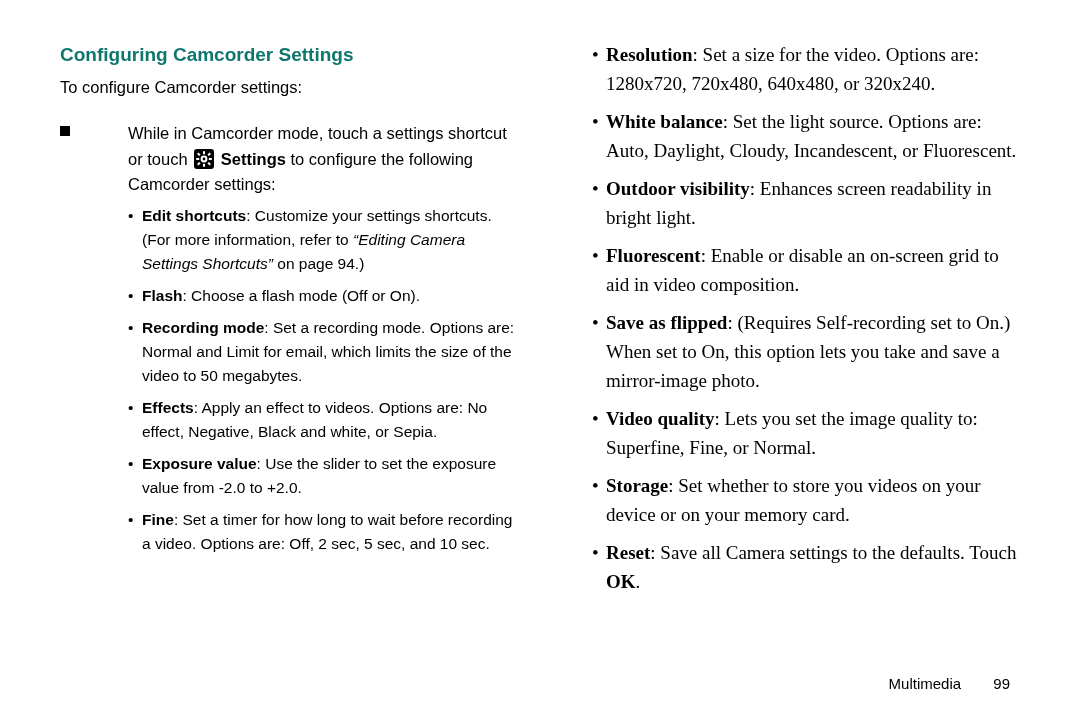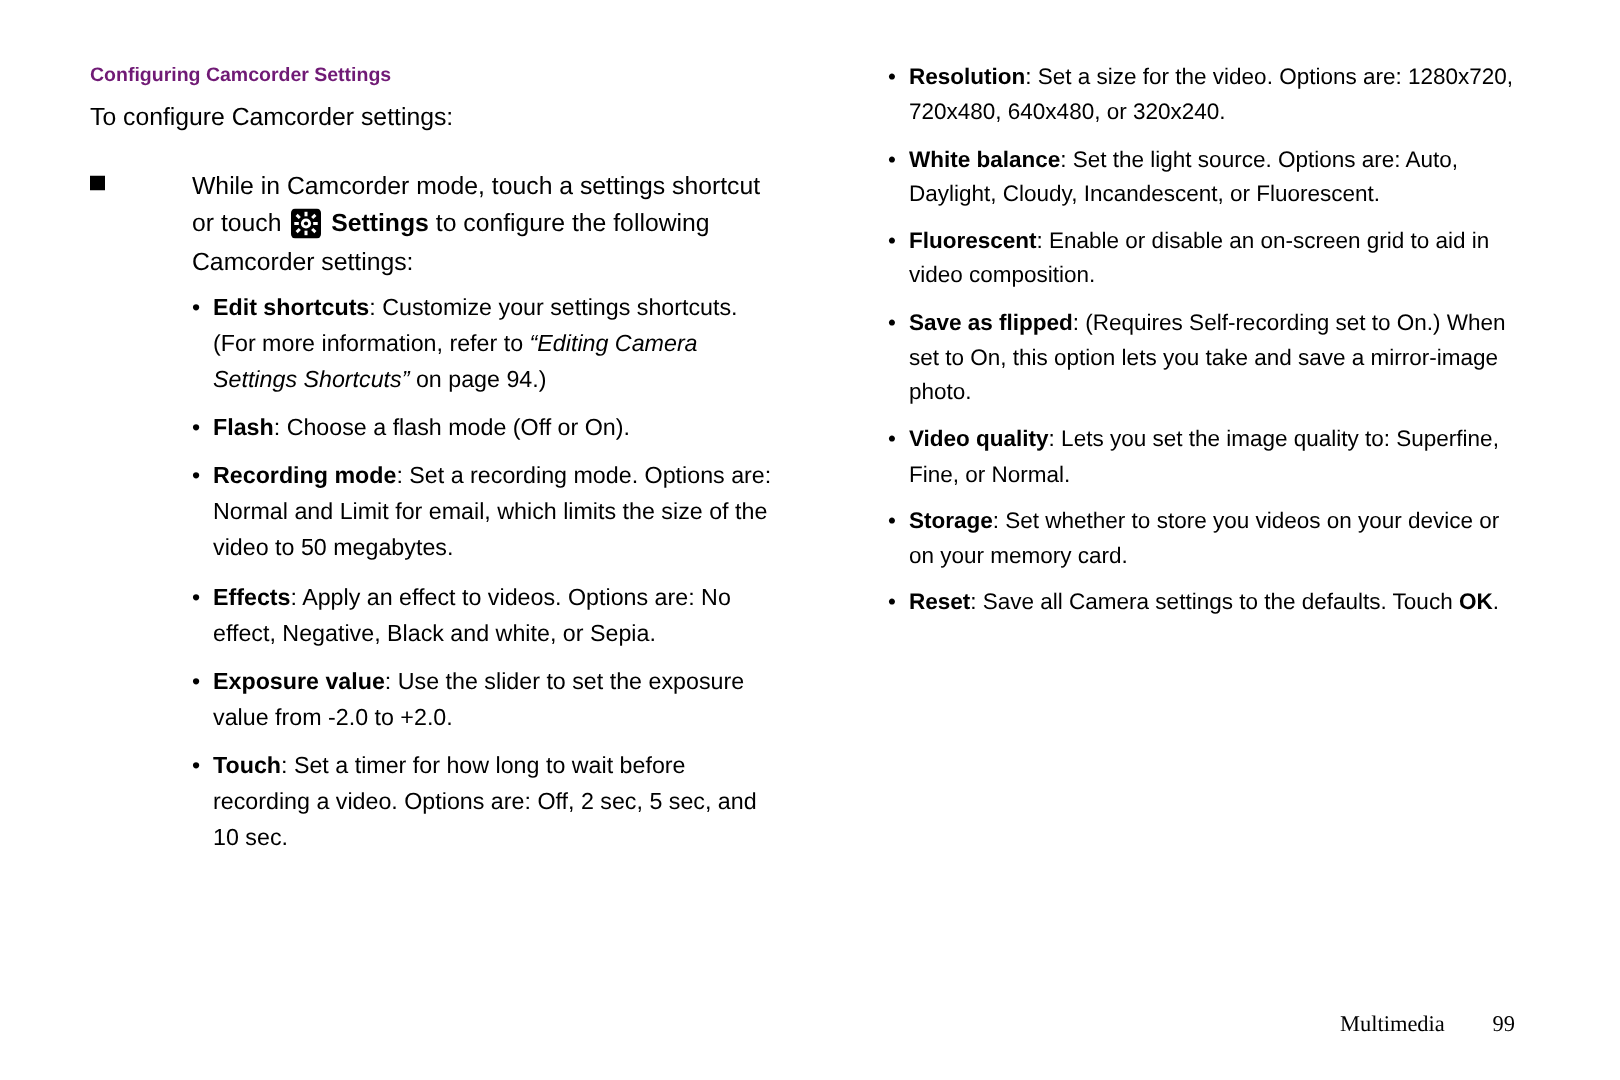--- a/index.html
+++ b/index.html
@@ -17,23 +17,23 @@
   }
   .columns {
     display: flex;
     gap: 48px;
   }
   .col {
     flex: 1;
     line-height: 1.55;
   }
   .heading {
-    color: #701a75;
+    color: #0f766e;
     font-weight: bold;
-    font-size: 13px;
+    font-size: 19px;
     margin-bottom: 6px;
   }
   .intro {
     margin: 0 0 20px 0;
     font-size: 16.5px;
     font-stretch: condensed;
   }
   .lvl1 {
     display: flex;
     align-items: flex-start;
@@ -80,36 +80,36 @@
   .i { font-style: italic; }
   .col2-list {
     list-style: none;
     margin: 0;
     padding: 0 0 0 28px;
   }
   .col2-list li {
     position: relative;
     padding-left: 14px;
     margin-bottom: 8px;
-    font-size: 15px;
+    font-size: 19px;
     font-stretch: condensed;
     line-height: 1.55;
+    font-family: Liberation Serif, serif;
   }
   .col2-list li::before {
     content: "•";
     position: absolute;
     left: 0;
     top: 0;
   }
   .footer {
     position: absolute;
     bottom: 28px;
     right: 70px;
     font-size: 15px;
-    font-family: Liberation Serif, serif;
   }
   .footer .sec { margin-right: 28px; }
 </style>
 </head>
 <body>
 
 <div class="columns">
   <div class="col">
     <div class="heading">Configuring Camcorder Settings</div>
     <p class="intro">To configure Camcorder settings:</p>
@@ -139,30 +139,31 @@
           </svg>
         </span>
         <span class="b">Settings</span>
         <span> to configure the following Camcorder settings:</span>
         <ul class="sub" id="left-list">
             <li><span class="b">Edit shortcuts</span><span>: Customize your settings shortcuts. (For more information, refer to </span><span class="i">“Editing Camera Settings Shortcuts”</span><span> on page 94.)</span></li>
             <li><span class="b">Flash</span><span>: Choose a flash mode (Off or On).</span></li>
             <li><span class="b">Recording mode</span><span>: Set a recording mode. Options are: Normal and Limit for email, which limits the size of the video to 50 megabytes.</span></li>
             <li><span class="b">Effects</span><span>: Apply an effect to videos. Options are: No effect, Negative, Black and white, or Sepia.</span></li>
             <li><span class="b">Exposure value</span><span>: Use the slider to set the exposure value from -2.0 to +2.0.</span></li>
-            <li><span class="b">Touch</span><span>: Set a timer for how long to wait before recording a video. Options are: Off, 2 sec, 5 sec, and 10 sec.</span></li>
+            <li><span class="b">Fine</span><span>: Set a timer for how long to wait before recording a video. Options are: Off, 2 sec, 5 sec, and 10 sec.</span></li>
           </ul>
       </div>
     </div>
   </div>
 
   <div class="col">
     <ul class="col2-list" id="right-list">
         <li><span class="b">Resolution</span><span>: Set a size for the video. Options are: 1280x720, 720x480, 640x480, or 320x240.</span></li>
         <li><span class="b">White balance</span><span>: Set the light source. Options are: Auto, Daylight, Cloudy, Incandescent, or Fluorescent.</span></li>
+        <li><span class="b">Outdoor visibility</span><span>: Enhances screen readability in bright light.</span></li>
         <li><span class="b">Fluorescent</span><span>: Enable or disable an on-screen grid to aid in video composition.</span></li>
         <li><span class="b">Save as flipped</span><span>: (Requires Self-recording set to On.) When set to On, this option lets you take and save a mirror-image photo.</span></li>
         <li><span class="b">Video quality</span><span>: Lets you set the image quality to: Superfine, Fine, or Normal.</span></li>
         <li><span class="b">Storage</span><span>: Set whether to store you videos on your device or on your memory card.</span></li>
         <li><span class="b">Reset</span><span>: Save all Camera settings to the defaults. Touch </span><span class="b">OK</span><span>.</span></li>
       </ul>
   </div>
 </div>
 
 <div class="footer">

